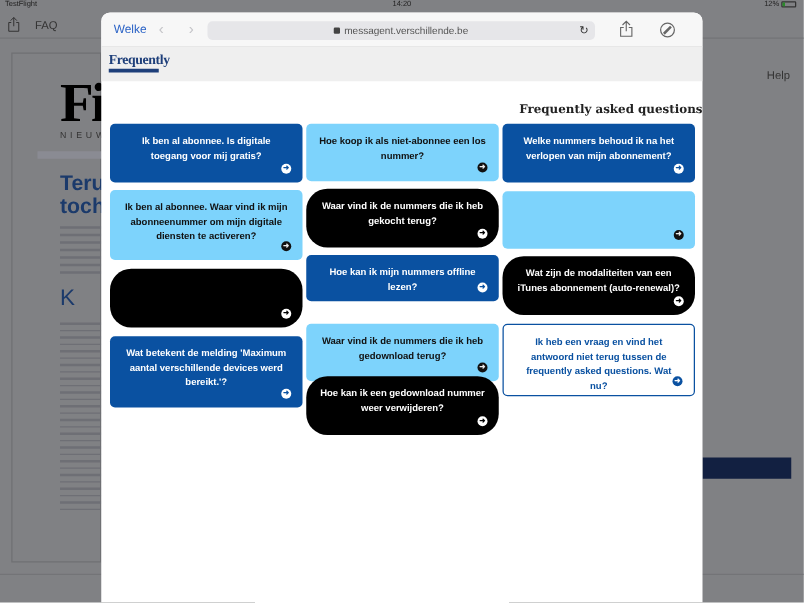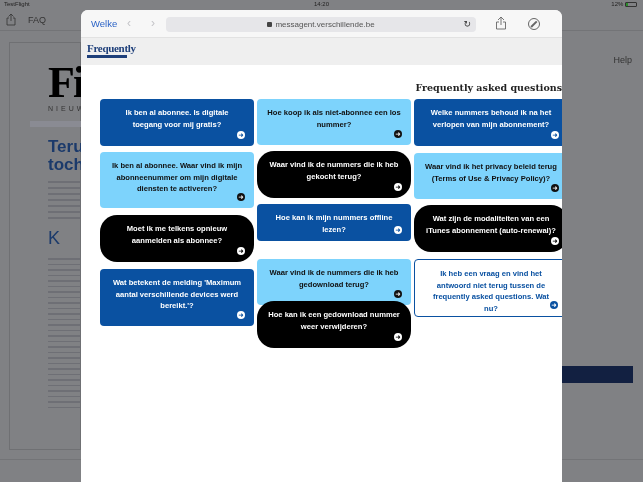--- a/index.html
+++ b/index.html
@@ -51,21 +51,21 @@
   .brand .name { font-family: "Liberation Serif", serif; font-size: 11px; color: #1e3f7a; font-weight: bold; letter-spacing: -0.3px; }
   .brand .sub { width: 40px; height: 3px; background: #1e3f7a; margin-top: 1px; }
 
   .faq-title { position: absolute; top: 72px; left: 0; width: 481px; text-align: right; font-family: "DejaVu Serif", serif; font-weight: bold; font-size: 9.5px; color: #222; }
 
   .grid { position: absolute; top: 89px; left: 7px; width: 468px; }
   .col { position: absolute; top: 0; width: 154px; }
   .col.c1 { left: 0; }
   .col.c2 { left: 157px; }
   .col.c3 { left: 314px; }
-  .card { position: absolute; left: 0; width: 154px; border-radius: 4px; padding: 8px 10px 0 10px; font-size: 7.6px; font-weight: bold; text-align: center; line-height: 11.5px; margin-left: 12px; }
+  .card { position: absolute; left: 0; width: 154px; border-radius: 4px; padding: 8px 10px 0 10px; font-size: 7.6px; font-weight: bold; text-align: center; line-height: 11.5px; }
   .card .arrow { position: absolute; right: 9px; bottom: 7px; width: 8px; height: 8px; border-radius: 50%; font-size: 6px; line-height: 8px; text-align: center; }
   .card.blue { background: #0a51a1; color: #fff; }
   .card.blue .arrow { background: #fff; color: #0a51a1; }
   .card.grey { background: #7dd3fc; color: #111; }
   .card.grey .arrow { background: #111; color: #ececec; }
   .card.black { background: #000; color: #fff; border-radius: 17px; }
   .card.black .arrow { background: #fff; color: #000; }
   .card.outline { background: #fff; color: #0a51a1; border: 1.5px solid #0a51a1; }
   .card.outline .arrow { background: #0a51a1; color: #fff; }
 </style>
@@ -165,21 +165,20 @@
     <div class="col c1">
       <div class="card blue" style="top:0;height:47px">
         <span>Ik ben al abonnee. Is digitale toegang voor mij gratis?</span>
         <span class="arrow">➜</span>
       </div>
       <div class="card grey" style="top:53px;height:56px">
         <span>Ik ben al abonnee. Waar vind ik mijn abonneenummer om mijn digitale diensten te activeren?</span>
         <span class="arrow">➜</span>
       </div>
       <div class="card black" style="top:116px;height:47px">
-        <span>Moet ik me telkens opnieuw aanmelden als abonnee?</span>
         <span class="arrow">➜</span>
       </div>
       <div class="card blue" style="top:170px;height:57px">
         <span>Wat betekent de melding 'Maximum aantal verschillende devices werd bereikt.'?</span>
         <span class="arrow">➜</span>
       </div>
     </div>
 
     <div class="col c2">
       <div class="card grey" style="top:0;height:46px">
@@ -203,21 +202,20 @@
         <span class="arrow">➜</span>
       </div>
     </div>
 
     <div class="col c3">
       <div class="card blue" style="top:0;height:47px">
         <span>Welke nummers behoud ik na het verlopen van mijn abonnement?</span>
         <span class="arrow">➜</span>
       </div>
       <div class="card grey" style="top:54px;height:46px">
-        <span>Waar vind ik het privacy beleid terug (Terms of Use &amp; Privacy Policy)?</span>
         <span class="arrow">➜</span>
       </div>
       <div class="card black" style="top:106px;height:47px">
         <span>Wat zijn de modaliteiten van een iTunes abonnement (auto-renewal)?</span>
         <span class="arrow">➜</span>
       </div>
       <div class="card outline" style="top:160px;height:58px">
         <span>Ik heb een vraag en vind het antwoord niet terug tussen de frequently asked questions. Wat nu?</span>
         <span class="arrow">➜</span>
       </div>

